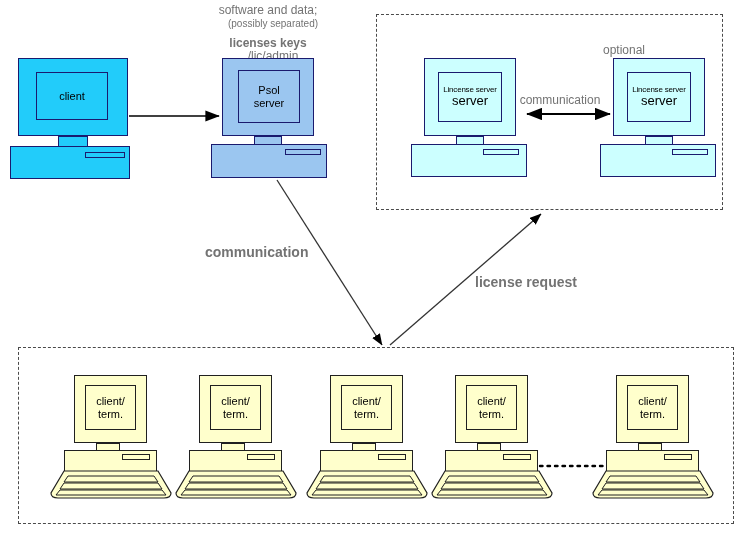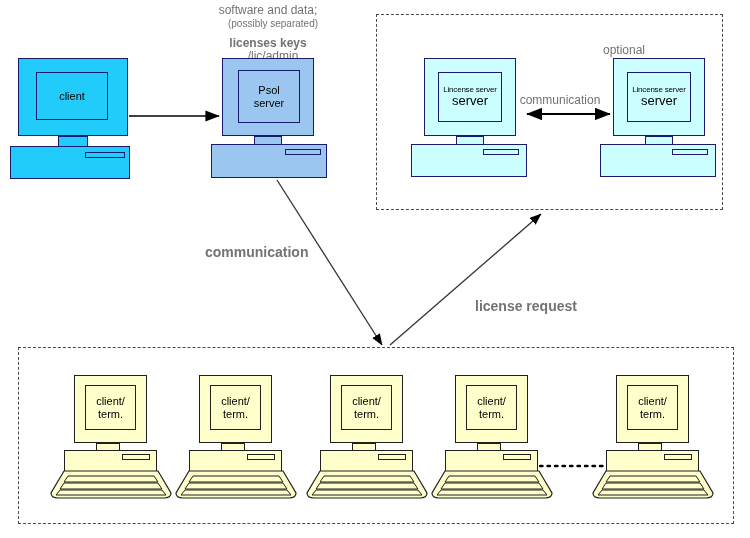--- a/index.html
+++ b/index.html
@@ -111,21 +111,21 @@
   <div class="label lbl-center t-small" style="left:273px; top:18px;">(possibly separated)</div>
   <div class="label lbl-center t-bold" style="left:268px; top:36px;">licenses keys</div>
   <div class="label lbl-center t-normal" style="left:268px; top:49px;">.../lic/admin</div>
 
   <div class="label lbl-center t-normal" style="left:624px; top:43px;">optional</div>
 
   <div class="label lbl-center t-normal" style="left:560px; top:93px;">communication</div>
 
   <div class="label t-big" style="left:205px; top:244px;">communication</div>
 
-  <div class="label t-big" style="left:475px; top:274px;margin-top:24px;">license request</div>
+  <div class="label t-big" style="left:475px; top:274px;">license request</div>
 
   <div class="computer">
     <div class="monitor" style="left:18px; top:58px; width:110px; height:78px; background:#22CCFA;"></div>
     <div class="screen" style="left:36px; top:72px; width:72px; height:48px; background:#22CCFA;">
       <span class="t-screen">client</span>
     </div>
     <div class="neck" style="left:58px; top:136px; width:30px; height:11px; background:#22CCFA;"></div>
     <div class="base" style="left:10px; top:146px; width:120px; height:33px; background:#22CCFA;"></div>
     <div class="slot" style="left:85px; top:152px; width:40px; background:#22CCFA;"></div>
   </div>

